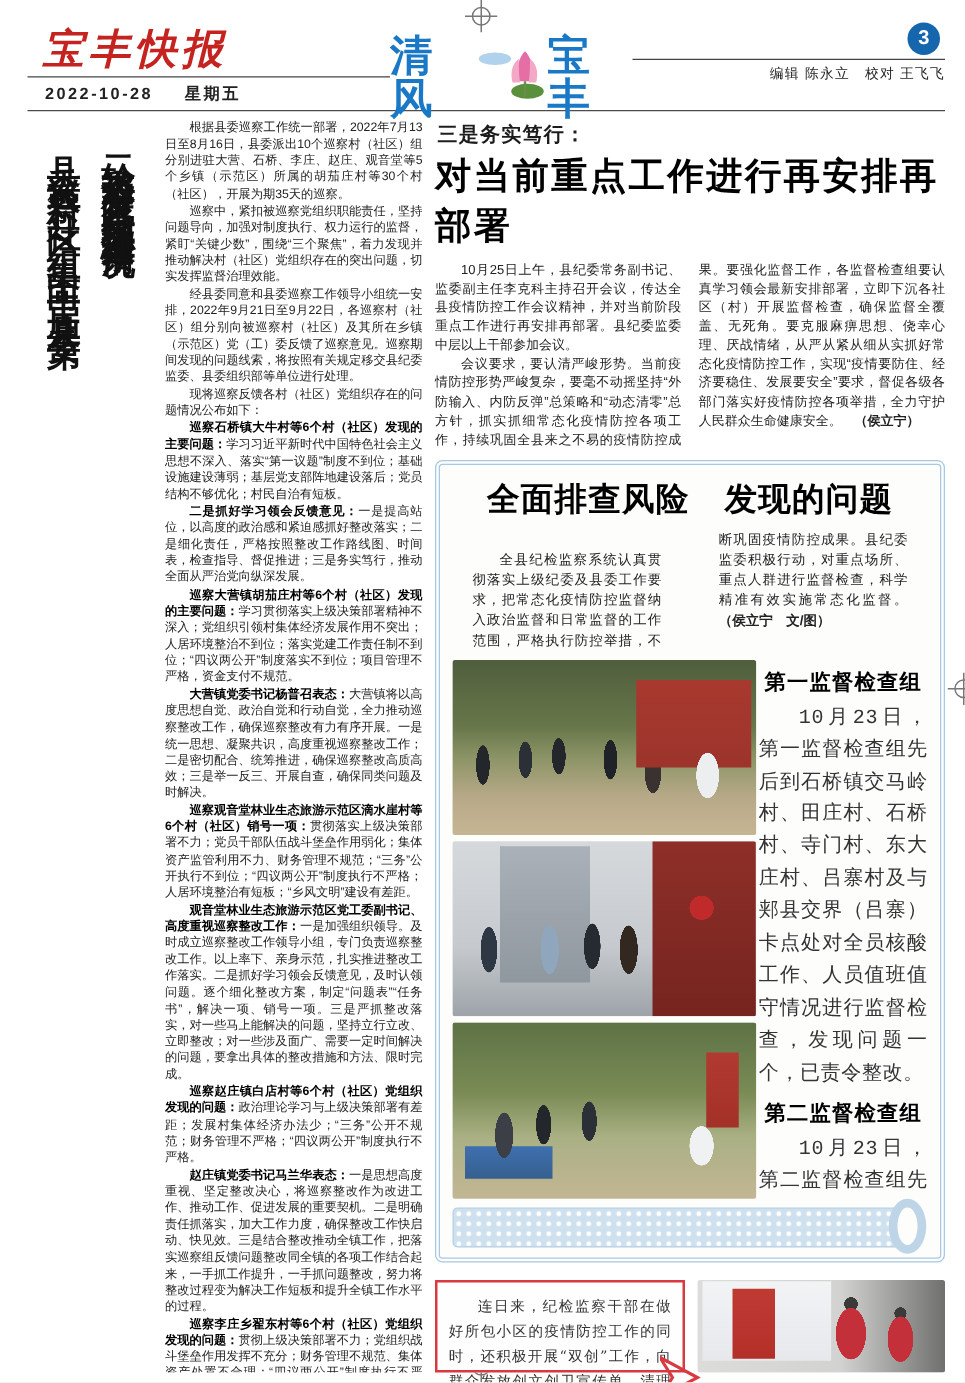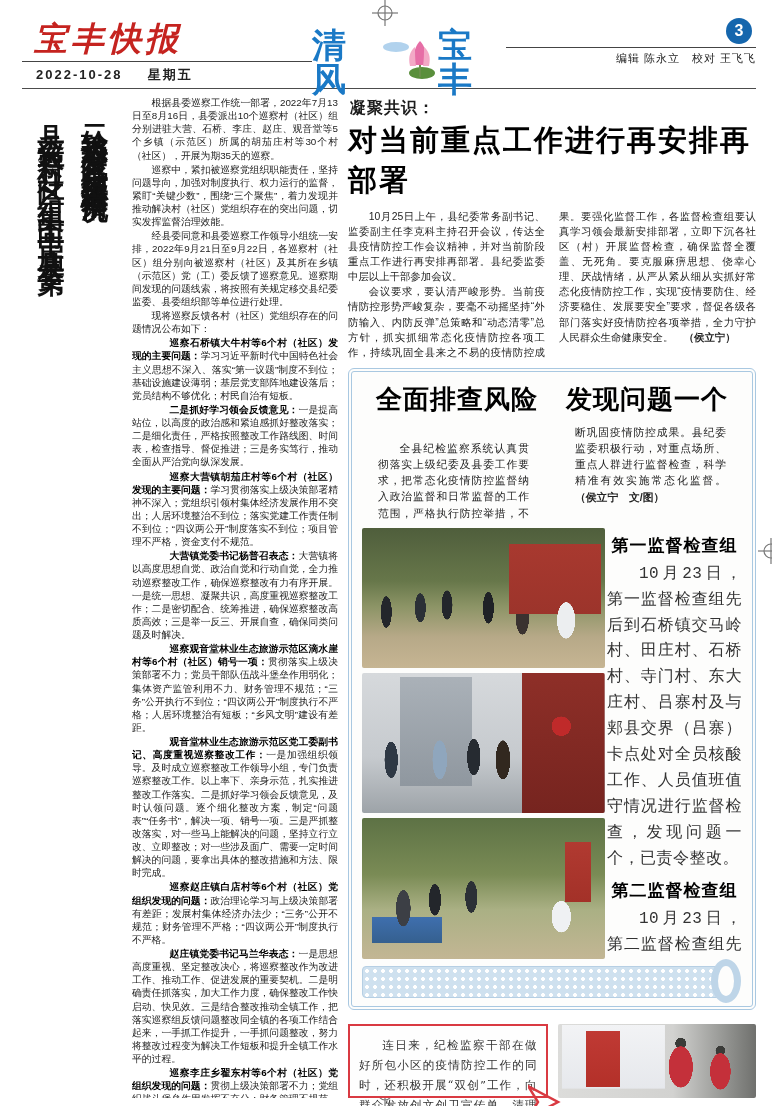--- a/index.html
+++ b/index.html
@@ -25,21 +25,21 @@
 
   
   .vhead{display:flex;flex-direction:row;justify-content:center;gap:10px;padding-top:8px;}
   .vcol{writing-mode:vertical-rl;text-orientation:upright;font-weight:900;font-size:27px;line-height:1.25;color:#111;font-family:"Liberation Sans",sans-serif;}
   .vcol.first{letter-spacing:8px;}
   .vcol.second{letter-spacing:4px;}
 
   
   .left-article{font-size:9.8px;line-height:1.34;text-align:justify;overflow:hidden;color:#222;}
   .left-article p.para{margin:0 0 1px 0;text-indent:2em;}
-  .left-article p.para b{font-weight:700;color:#000;margin-left:18px;}
+  .left-article p.para b{font-weight:700;color:#000;}
 
   
   .rightstack{display:flex;flex-direction:column;min-height:0;}
 
   
   .art2{margin-bottom:8px;}
   .art2-kicker{font-size:16px;font-weight:700;letter-spacing:1px;margin:2px 0 2px 2px;}
   .art2-headline{font-size:29px;font-weight:900;letter-spacing:2px;text-align:left;margin:0 0 8px 0;color:#000;}
   .art2-body{columns:2;column-gap:14px;font-size:10.4px;line-height:1.45;text-align:justify;color:#222;}
   .art2-body p{margin:0;text-indent:2em;}
@@ -198,31 +198,31 @@
           <p class="para"><b>巡察赵庄镇白店村等6个村（社区）党组织发现的问题：</b>政治理论学习与上级决策部署有差距；发展村集体经济办法少；“三务”公开不规范；财务管理不严格；“四议两公开”制度执行不严格。</p>
           <p class="para"><b>赵庄镇党委书记马兰华表态：</b>一是思想高度重视、坚定整改决心，将巡察整改作为改进工作、推动工作、促进发展的重要契机。二是明确责任抓落实，加大工作力度，确保整改工作快启动、快见效。三是结合整改推动全镇工作，把落实巡察组反馈问题整改同全镇的各项工作结合起来，一手抓工作提升，一手抓问题整改，努力将整改过程变为解决工作短板和提升全镇工作水平的过程。</p>
           <p class="para"><b>巡察李庄乡翟东村等6个村（社区）党组织发现的问题：</b>贯彻上级决策部署不力；党组织战斗堡垒作用发挥不充分；财务管理不规范、集体资产处置不合理；“四议两公开”制度执行不严格；“三零”创建工作机制落实不到位。</p>
         </div>
 
     </div>
 
     <div class="rightstack">
 
       <div class="art2">
-        <div class="art2-kicker">凝聚共识：</div>
+        <div class="art2-kicker">三是务实笃行：</div>
         <div class="art2-headline">对当前重点工作进行再安排再部署</div>
         <div class="art2-body">
             <p>10月25日上午，县纪委常务副书记、监委副主任李克科主持召开会议，传达全县疫情防控工作会议精神，并对当前阶段重点工作进行再安排再部署。县纪委监委中层以上干部参加会议。</p>
             <p>会议要求，要认清严峻形势。当前疫情防控形势严峻复杂，要毫不动摇坚持“外防输入、内防反弹”总策略和“动态清零”总方针，抓实抓细常态化疫情防控各项工作，持续巩固全县来之不易的疫情防控成果。要强化监督工作，各监督检查组要认真学习领会最新安排部署，立即下沉各社区（村）开展监督检查，确保监督全覆盖、无死角。要克服麻痹思想、侥幸心理、厌战情绪，从严从紧从细从实抓好常态化疫情防控工作，实现“疫情要防住、经济要稳住、发展要安全”要求，督促各级各部门落实好疫情防控各项举措，全力守护人民群众生命健康安全。<b class="byline">　（侯立宁）</b></p>
           </div>
       </div>
 
       <div class="fbox">
         <div class="fbox-title">
-          <span>全面排查风险</span><span class="gap"></span><span>发现问题一个</span>
+          <span>全面排查风险</span><span class="gap"></span><span>发现的问题</span>
         </div>
         <div class="box-intro">
           <p><span>全县纪检监察系统认真贯彻落实上级纪委及县委工作要求，把常态化疫情防控监督纳入政治监督和日常监督的工作范围，严格执行防控举措，不断巩固疫情防控成果。县纪委监委积极行动，对重点场所、重点人群进行监督检查，科学精准有效实施常态化监督。</span><b>（侯立宁　文/图）</b></p>
         </div>
         <div class="fbox-main">
           <div class="photocol">
             <div class="photo photo1"></div>
             <div class="photo photo2"></div>
             <div class="photo photo3"></div>
           </div>

